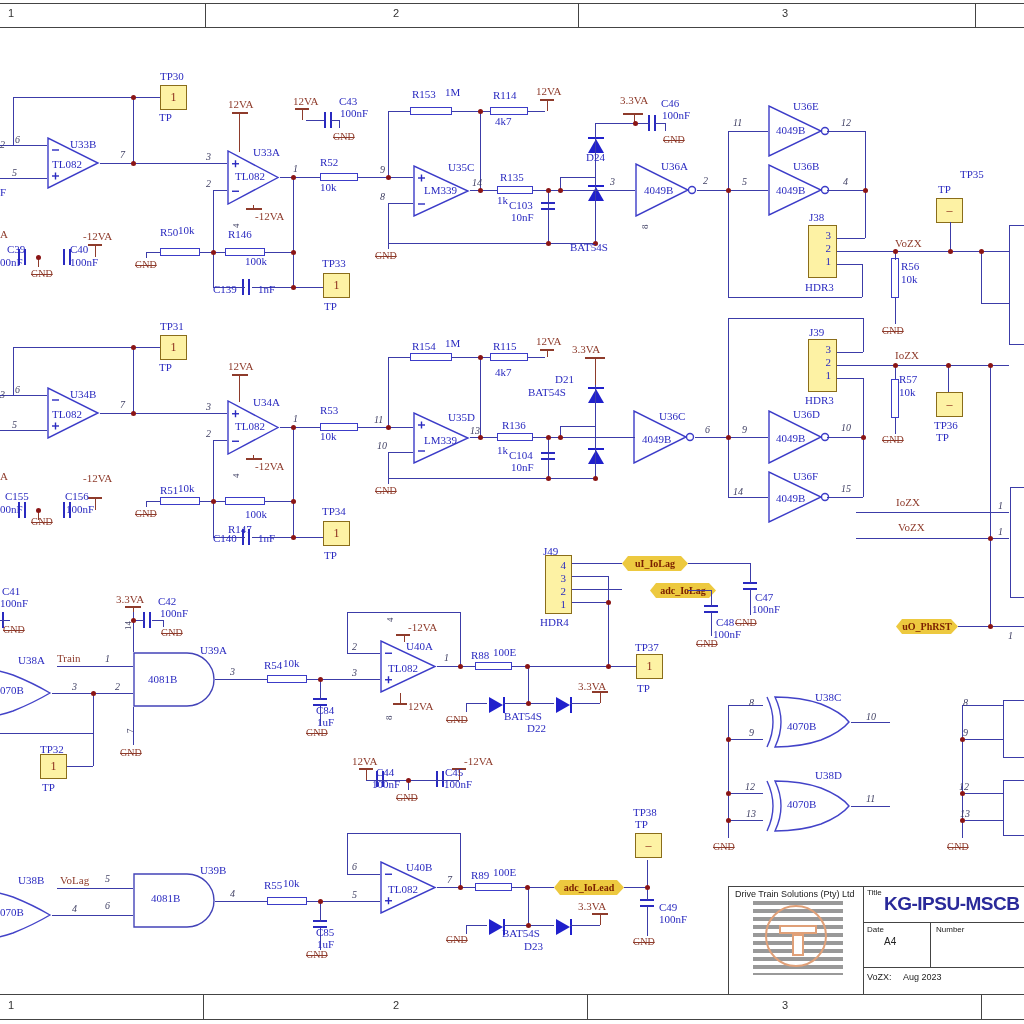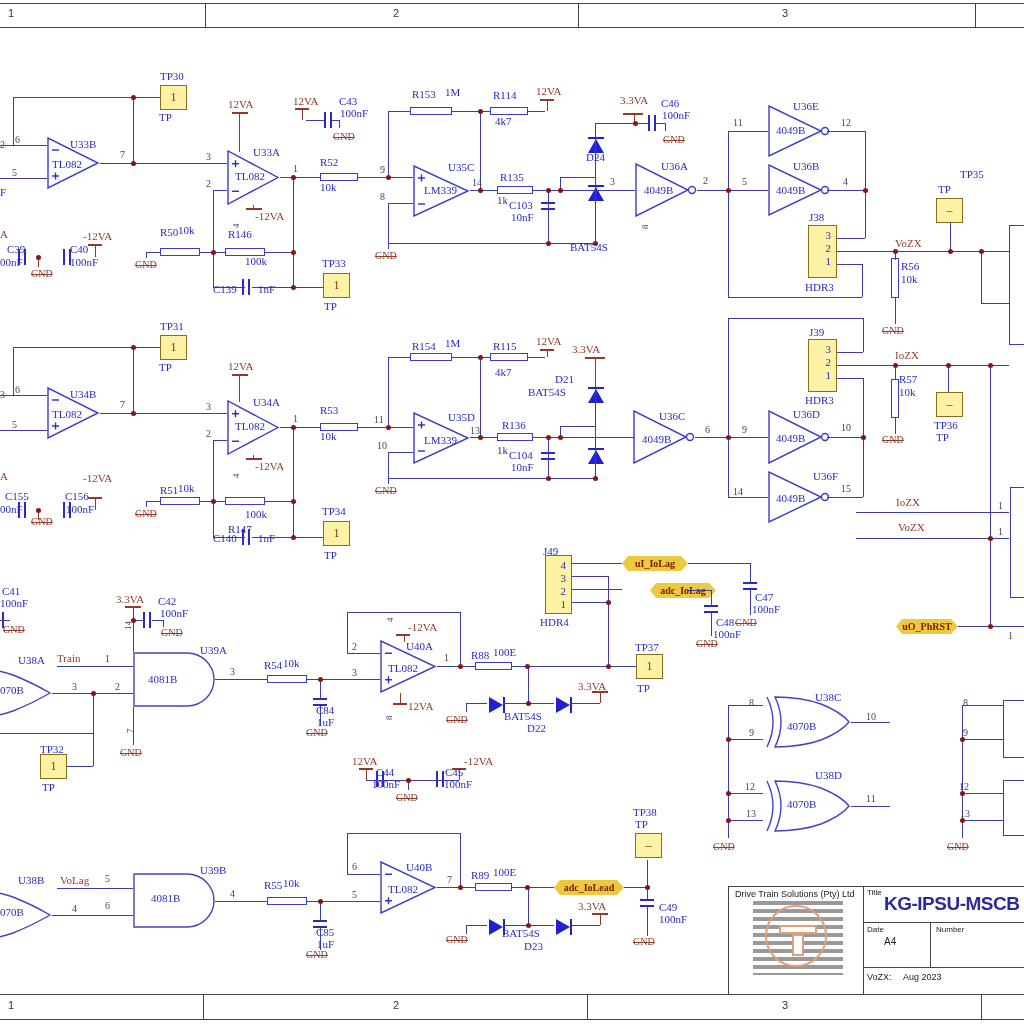--- a/index.html
+++ b/index.html
@@ -1,19 +1,19 @@
 <!DOCTYPE html>
 <html><head>
 <meta charset="utf-8">
 <style>
   html,body{margin:0;padding:0;background:#fff;}
   #sheet{position:relative;width:1024px;height:1024px;background:#fff;overflow:hidden;
          font-family:"Liberation Serif",serif;}
   .t{position:absolute;font-size:11px;color:#2a2ac0;white-space:nowrap;line-height:1.1;}
-  .t.p{font-size:10px;color:#3f3f63;}
+  .t.p{font-size:10px;color:#3f3f63;font-style:italic;}
   .t.r{color:#8e3b2b;}
   .t.g{color:#8e3b2b;font-size:10px;text-decoration:line-through;}
   .t.rp{font-size:9px;color:#3f3f63;transform:rotate(-90deg);transform-origin:left top;}
   .t.z{color:#333;font-family:"Liberation Sans",sans-serif;font-size:11px;}
   .w{position:absolute;background:#3c3ca8;}
   .bd{position:absolute;background:#444;}
   .pw{position:absolute;background:#8e3b2b;}
   .pb{position:absolute;height:2px;background:#8e3b2b;}
   .dot{position:absolute;width:5px;height:5px;border-radius:50%;background:#8a1515;}
   .res{position:absolute;border:1px solid #3c3cc8;background:#fff;box-sizing:border-box;}
@@ -753,21 +753,21 @@
       <div class="t r" style="left: 895px; top: 349px;">IoZX</div>
       <div class="t" style="left: 899px; top: 373px;">R57</div>
       <div class="t" style="left: 899px; top: 386px;">10k</div>
       <div class="t g" style="left: 882px; top: 434px;">GND</div>
       <div class="t" style="left: 934px; top: 419px;">TP36</div>
       <div class="t" style="left: 936px; top: 431px;">TP</div>
       <div class="t" style="left: 793px; top: 408px;">U36D</div>
       <div class="t" style="left: 776px; top: 432px;">4049B</div>
       <div class="t p" style="left: 742px; top: 424px;">9</div>
       <div class="t p" style="left: 841px; top: 422px;">10</div>
-      <div class="t" style="left: 793px; top: 470px; margin-left: 20px;">U36F</div>
+      <div class="t" style="left: 793px; top: 470px;">U36F</div>
       <div class="t" style="left: 776px; top: 492px;">4049B</div>
       <div class="t p" style="left: 733px; top: 486px;">14</div>
       <div class="t p" style="left: 841px; top: 483px;">15</div>
       <div class="t r" style="left: 896px; top: 496px;">IoZX</div>
       <div class="t r" style="left: 898px; top: 521px;">VoZX</div>
       <div class="t p" style="left: 998px; top: 500px;">1</div>
       <div class="t p" style="left: 998px; top: 526px;">1</div>
       <div class="t p" style="left: 1008px; top: 630px;">1</div>
       <div class="t" style="left: 2px; top: 585px;">C41</div>
       <div class="t" style="left: 0px; top: 597px;">100nF</div>

